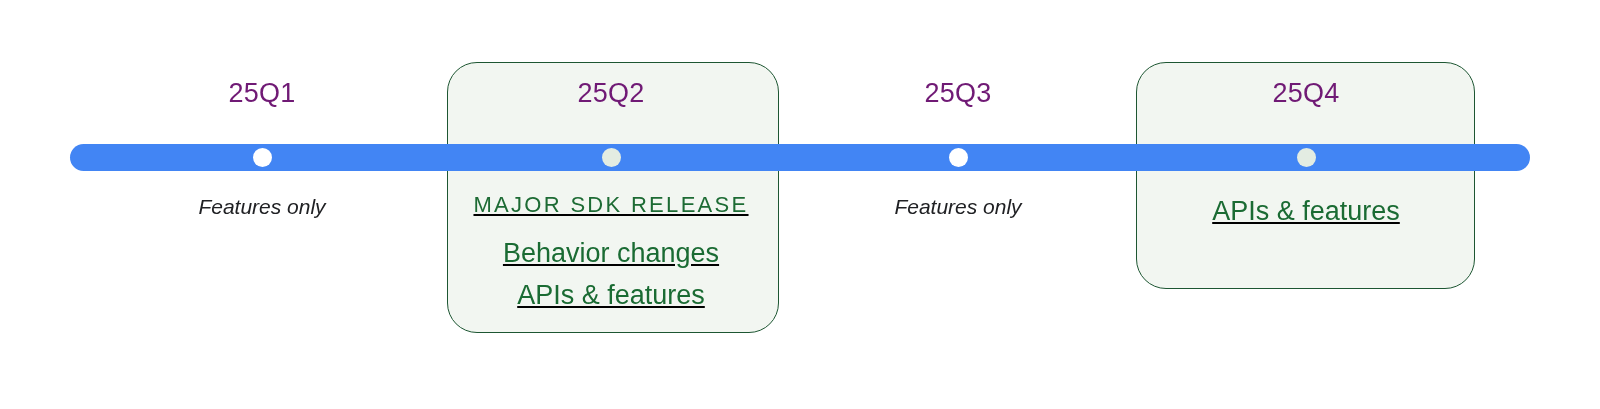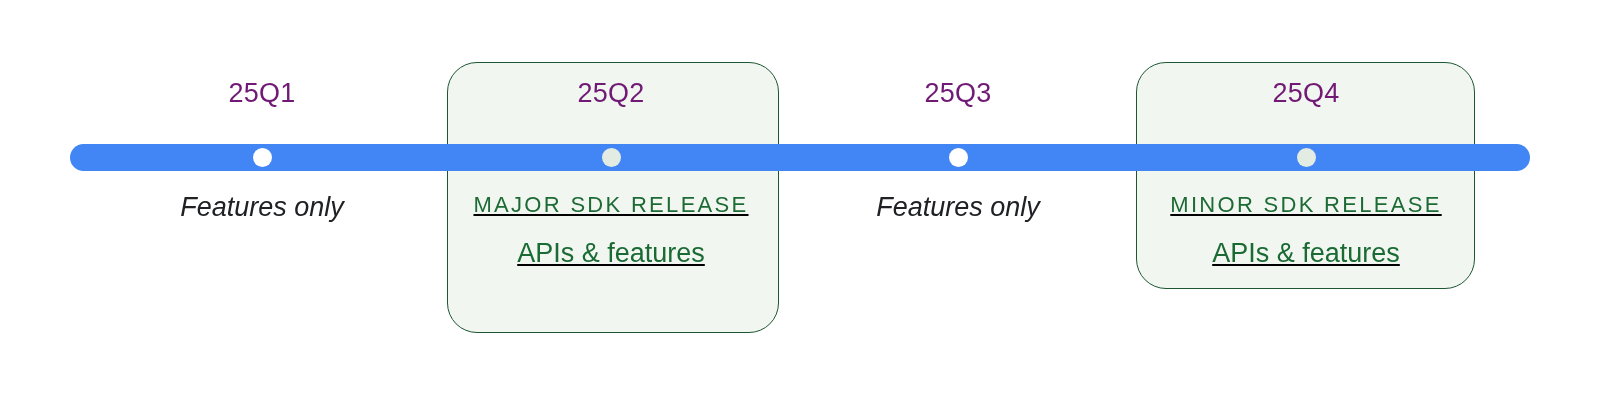--- a/index.html
+++ b/index.html
@@ -81,21 +81,21 @@
     line-height: 34px;
     color: #701a75;
     letter-spacing: 0.2px;
     z-index: 4;
   }
   .quarter-note {
     position: absolute;
     top: 190px;
     width: 100%;
     text-align: center;
-    font-size: 27px;
+    font-size: 21px;
     line-height: 34px;
     font-style: italic;
     color: #202124;
     z-index: 4;
   }
 
   .release-body {
     position: absolute;
     top: 190px;
     width: 100%;
@@ -146,30 +146,30 @@
 
   <div class="quarter-column" id="col-q1">
     <div class="quarter-label">25Q1</div>
     <div class="quarter-note">Features only</div>
   </div>
 
   <div class="quarter-column" id="col-q2">
     <div class="quarter-label">25Q2</div>
     <div class="release-body">
       <div class="release-kicker">MAJOR SDK RELEASE</div>
+      <div class="release-line">Behavior changes</div>
       <div class="release-line">APIs &amp; features</div>
     </div>
   </div>
 
   <div class="quarter-column" id="col-q3">
     <div class="quarter-label">25Q3</div>
     <div class="quarter-note">Features only</div>
   </div>
 
   <div class="quarter-column" id="col-q4">
     <div class="quarter-label">25Q4</div>
     <div class="release-body">
-      <div class="release-kicker">MINOR SDK RELEASE</div>
       <div class="release-line">APIs &amp; features</div>
     </div>
   </div>
 
 </div>
 
 </body></html>

